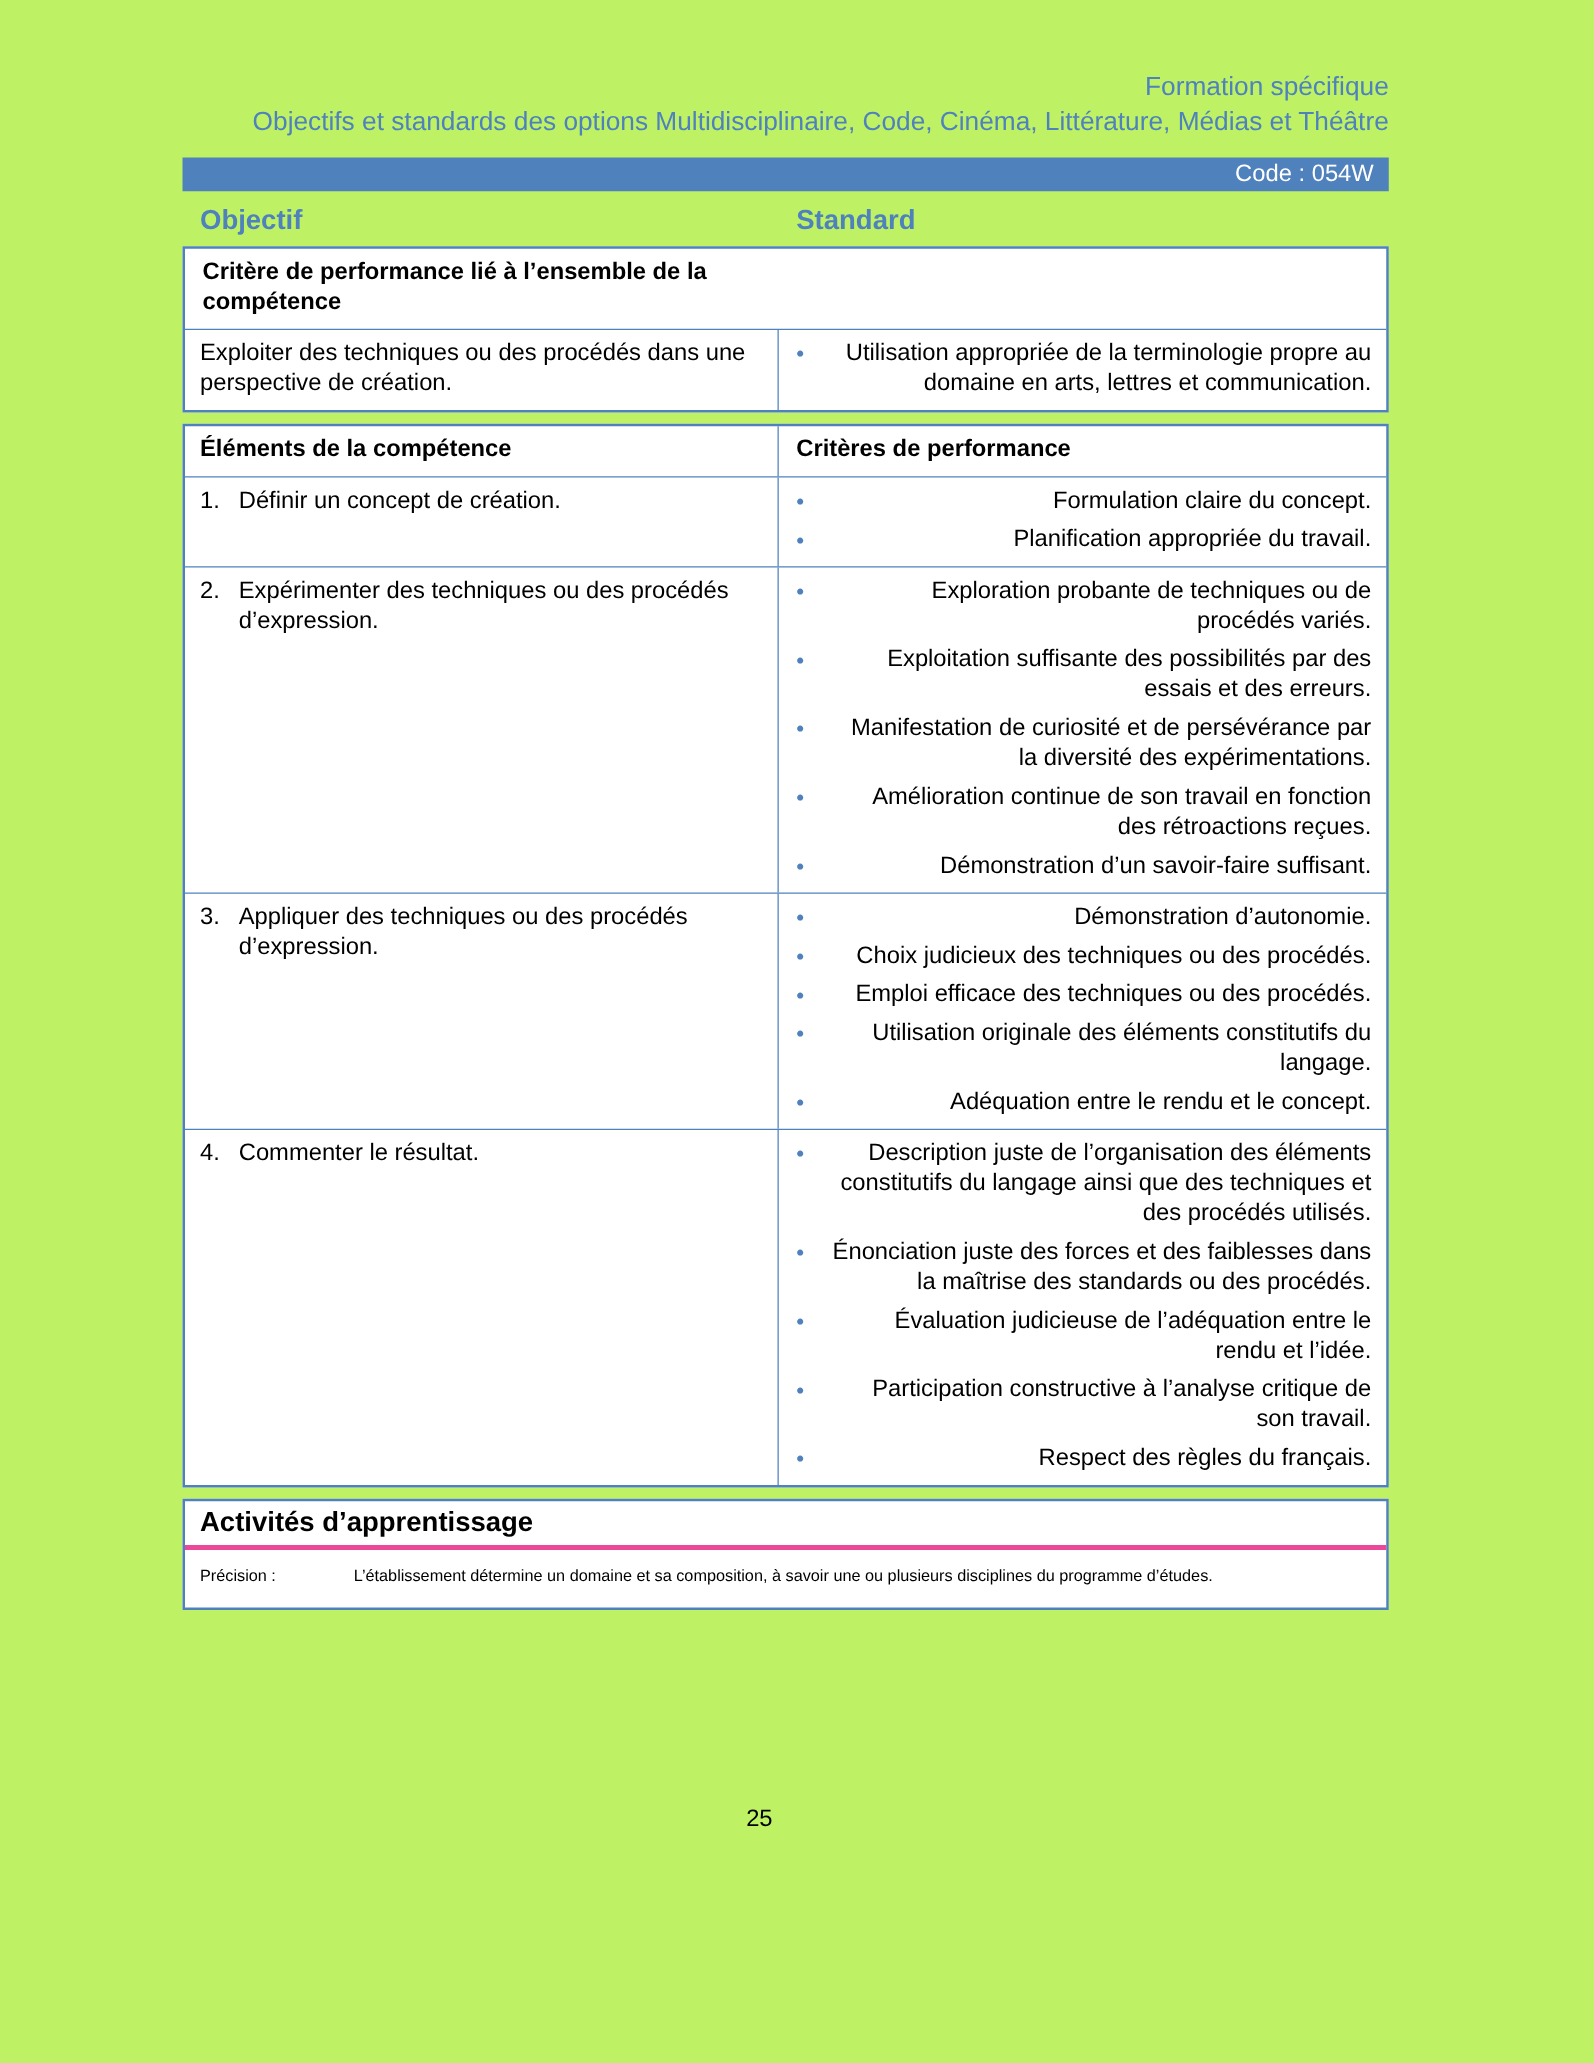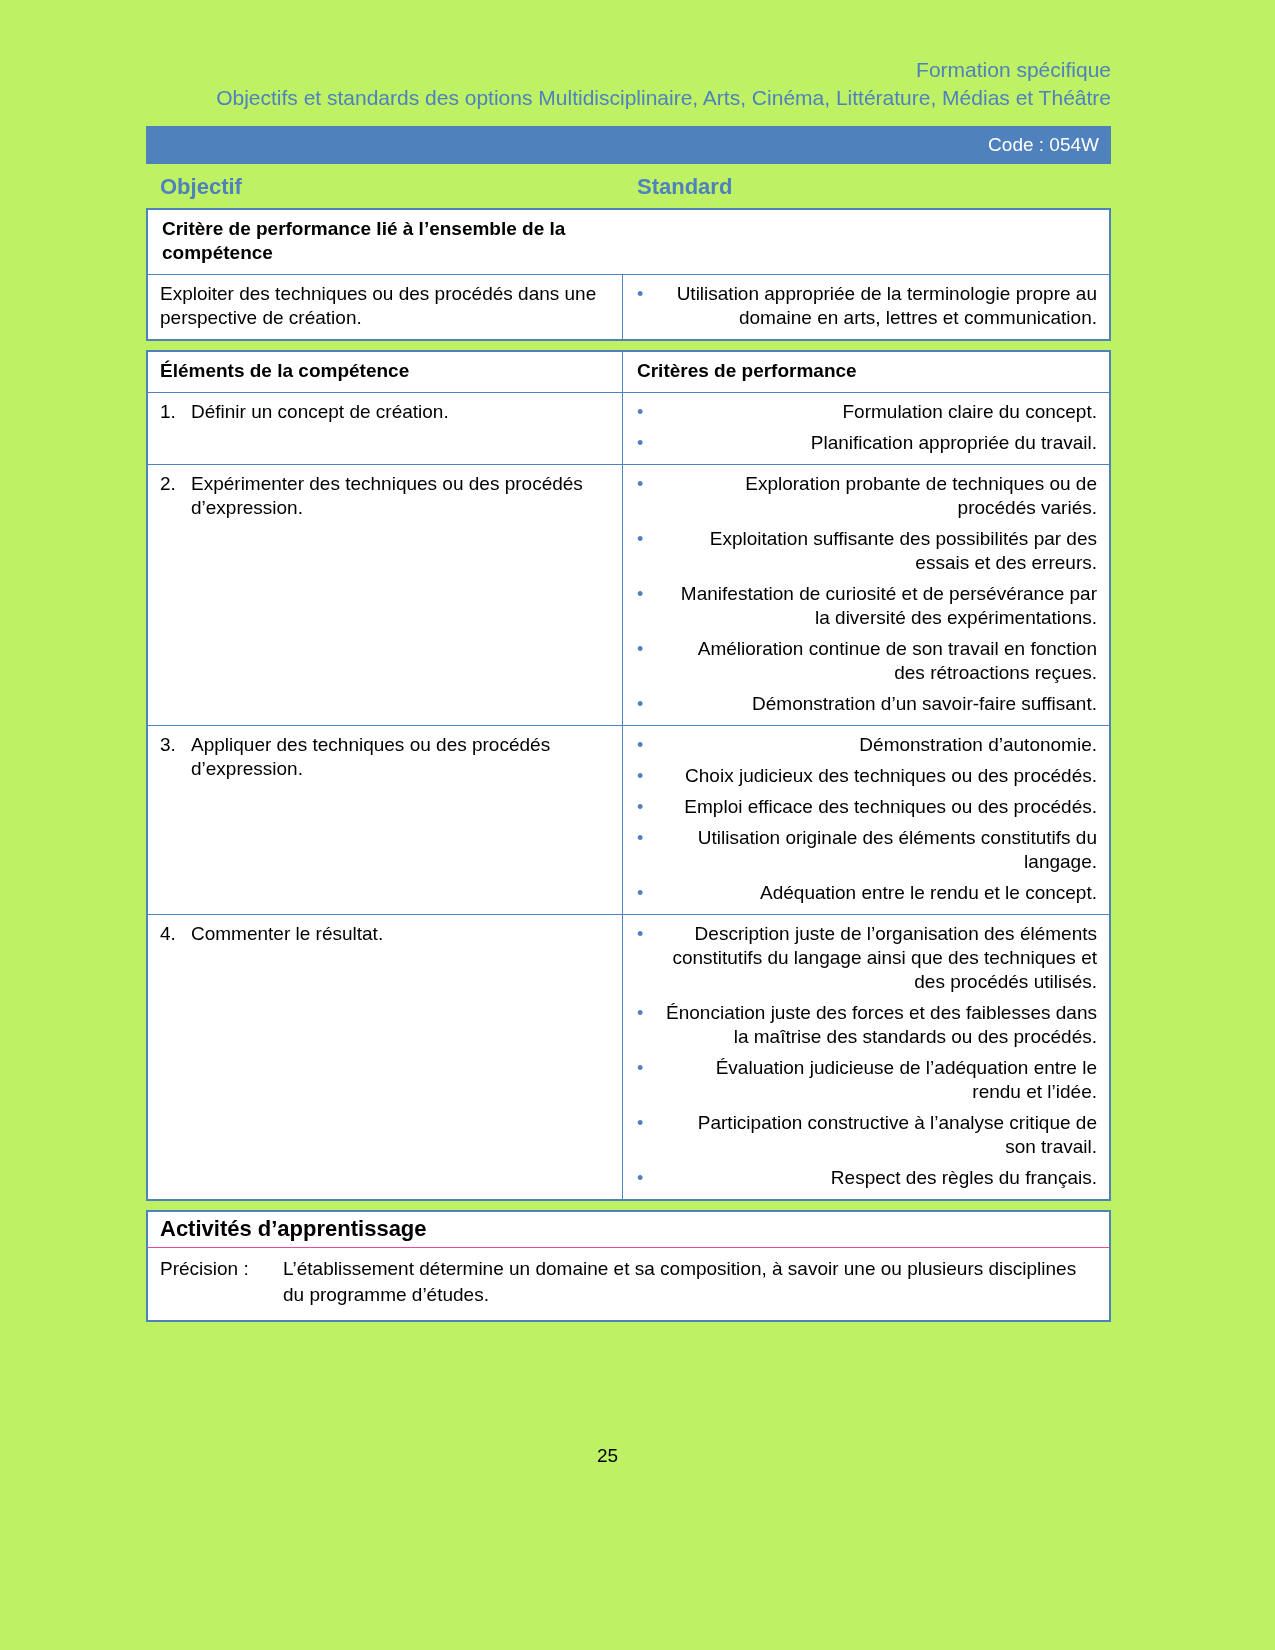--- a/index.html
+++ b/index.html
@@ -12,21 +12,21 @@
     overflow:hidden;
     padding-left:21px;
   }
   .content { margin-left:125px; width:965px; padding-top:56px; }
 
   
   .doc-header { text-align:right; color:#4f81bd; font-size:21px; line-height:28px; }
 
   
   .code-bar {
-    margin-top:14px; height:38px;
+    margin-top:14px; height:27px;
     background:#4f81bd; color:#ffffff;
     display:flex; align-items:center; justify-content:flex-end;
     font-size:19px; padding-right:12px; box-sizing:border-box;
   }
 
   
   .col-labels { display:grid; grid-template-columns:477px 1fr; margin-top:6px; margin-bottom:4px; }
   .col-labels .lbl { color:#4f81bd; font-weight:bold; font-size:22px; padding:4px 0 4px 14px; }
 
   
@@ -47,39 +47,39 @@
 
   
   .bullets .bullet { display:flex; margin-bottom:7px; }
   .bullets .bullet:last-child { margin-bottom:0; }
   .bullet .dot { width:26px; flex:none; color:#4f81bd; font-size:18px; line-height:24px; }
   .bullet .btxt { flex:1;text-align:right; }
 
   
   .act-box { margin-top:10px; }
   .act-header { padding:5px 12px 6px; font-size:22px; line-height:24px; font-weight:bold; }
-  .precision-row { display:flex; border-top:1px solid #ec4899; padding:8px 18px 12px 12px; font-size:19px; line-height:26px; }
+  .precision-row { display:flex; border-top:4px solid #ec4899; padding:8px 18px 12px 12px; font-size:13px; line-height:26px; }
   .precision-row .plabel { width:123px; flex:none; }
   .precision-row .ptext { flex:1; }
 
   
   .page-number {
     position:absolute; top:1445px; left:125px; width:965px;
     text-align:center; font-size:19px; color:#000;
   }
 </style>
 </head>
 <body>
 
 <div class="page">
   <div class="content">
 
     <div class="doc-header">
       <div>Formation spécifique</div>
-      <div>Objectifs et standards des options Multidisciplinaire, Arts, Cinéma, Littérature, Médias et Théâtre</div>
+      <div>Objectifs et standards des options Multidisciplinaire, Code, Cinéma, Littérature, Médias et Théâtre</div>
     </div>
 
     <div class="code-bar">
       <span>Code : 054W</span>
     </div>
 
     <div class="col-labels">
       <div class="lbl">Objectif</div>
       <div class="lbl">Standard</div>
     </div>

